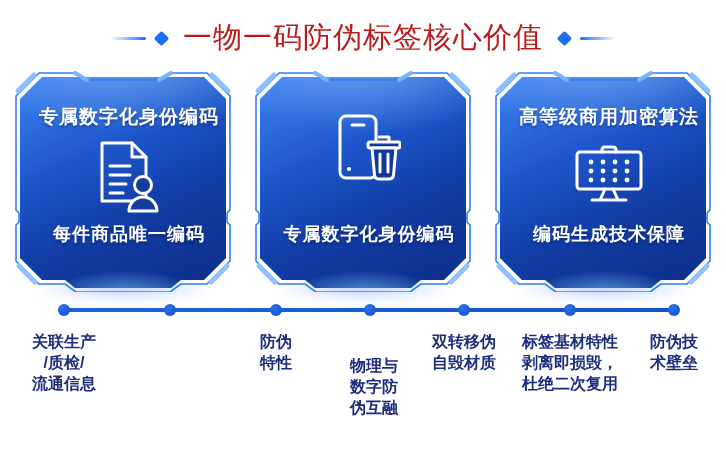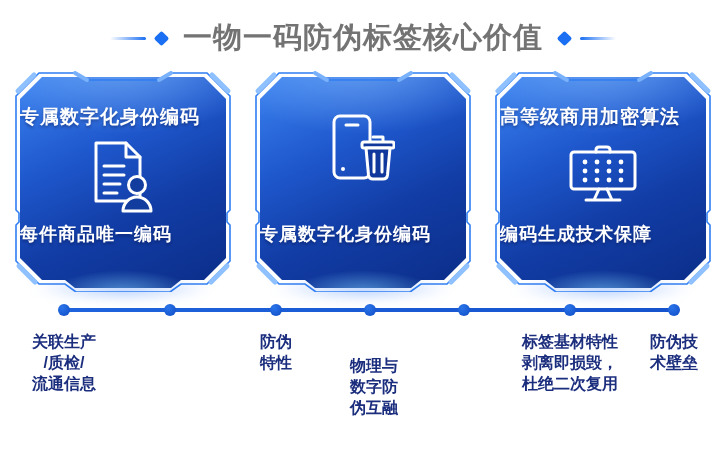--- a/index.html
+++ b/index.html
@@ -10,36 +10,36 @@
   
   .title-row{
     position:absolute;top:16px;left:0;width:726px;height:44px;
     display:flex;align-items:center;justify-content:center;gap:10px;
   }
   .title-line{width:36px;height:3px;border-radius:2px;}
   .title-line.left{background:linear-gradient(90deg,rgba(26,111,242,0),#1a6ff2);}
   .title-line.right{background:linear-gradient(270deg,rgba(26,111,242,0),#1a6ff2);}
   .title-diamond{width:11px;height:11px;background:#1a6ff2;transform:rotate(45deg);border-radius:2px;}
   .page-title{
-    font-size:29px;font-weight:700;color:#737373;letter-spacing:1px;margin:0 6px;
+    font-size:29px;font-weight:400;color:#b91c1c;letter-spacing:1px;margin:0 6px;
   }
   
   .card{position:absolute;top:70px;width:220px;height:222px;}
   .card.c1{left:13px;} .card.c2{left:253px;} .card.c3{left:493px;}
   .card .glow{
     position:absolute;left:18px;right:18px;bottom:-10px;height:26px;
     background:radial-gradient(ellipse at 50% 50%,rgba(90,150,255,.45),rgba(90,150,255,0) 70%);
     filter:blur(5px);
   }
   .frame{position:absolute;left:0;top:0;}
   .panel{
     position:absolute;left:7px;top:7px;width:206px;height:211px;
     clip-path:polygon(22px 0,184px 0,206px 22px,206px 181px,184px 203px,161px 203px,151px 211px,55px 211px,45px 203px,22px 203px,0 181px,0 22px);
     background:linear-gradient(155deg,#3b82f0 0%,#1e57cc 35%,#123da6 62%,#0b2d88 100%);
-    display:flex;flex-direction:column;
+    display:flex;flex-direction:column;align-items:center;padding-left:6px;
   }
   .panel::before{
     content:"";position:absolute;inset:0;pointer-events:none;
     background:radial-gradient(120% 55% at 50% -6%,rgba(150,200,255,.5),rgba(150,200,255,0) 60%);
   }
   .panel::after{
     content:"";position:absolute;left:15%;right:15%;bottom:-4px;height:22px;pointer-events:none;
     background:radial-gradient(ellipse at 50% 100%,rgba(130,210,255,.55),rgba(130,210,255,0) 70%);
   }
   .card-heading{
@@ -183,19 +183,21 @@
   <div class="timeline-dot" style="left:668px;"></div>
 
   <div class="footnote" style="left:-2px;">关联生产
 /质检/
 流通信息</div>
   <div class="footnote" style="left:210px;">防伪
 特性</div>
   <div class="footnote" style="left:308px;margin-top:24px;">物理与
 数字防
 伪互融</div>
+  <div class="footnote" style="left:398px;">双转移伪
+自毁材质</div>
   <div class="footnote" style="left:504px;">标签基材特性
 剥离即损毁，
 杜绝二次复用</div>
   <div class="footnote" style="left:608px;">防伪技
 术壁垒</div>
 
 </div>
 
 </body></html>

